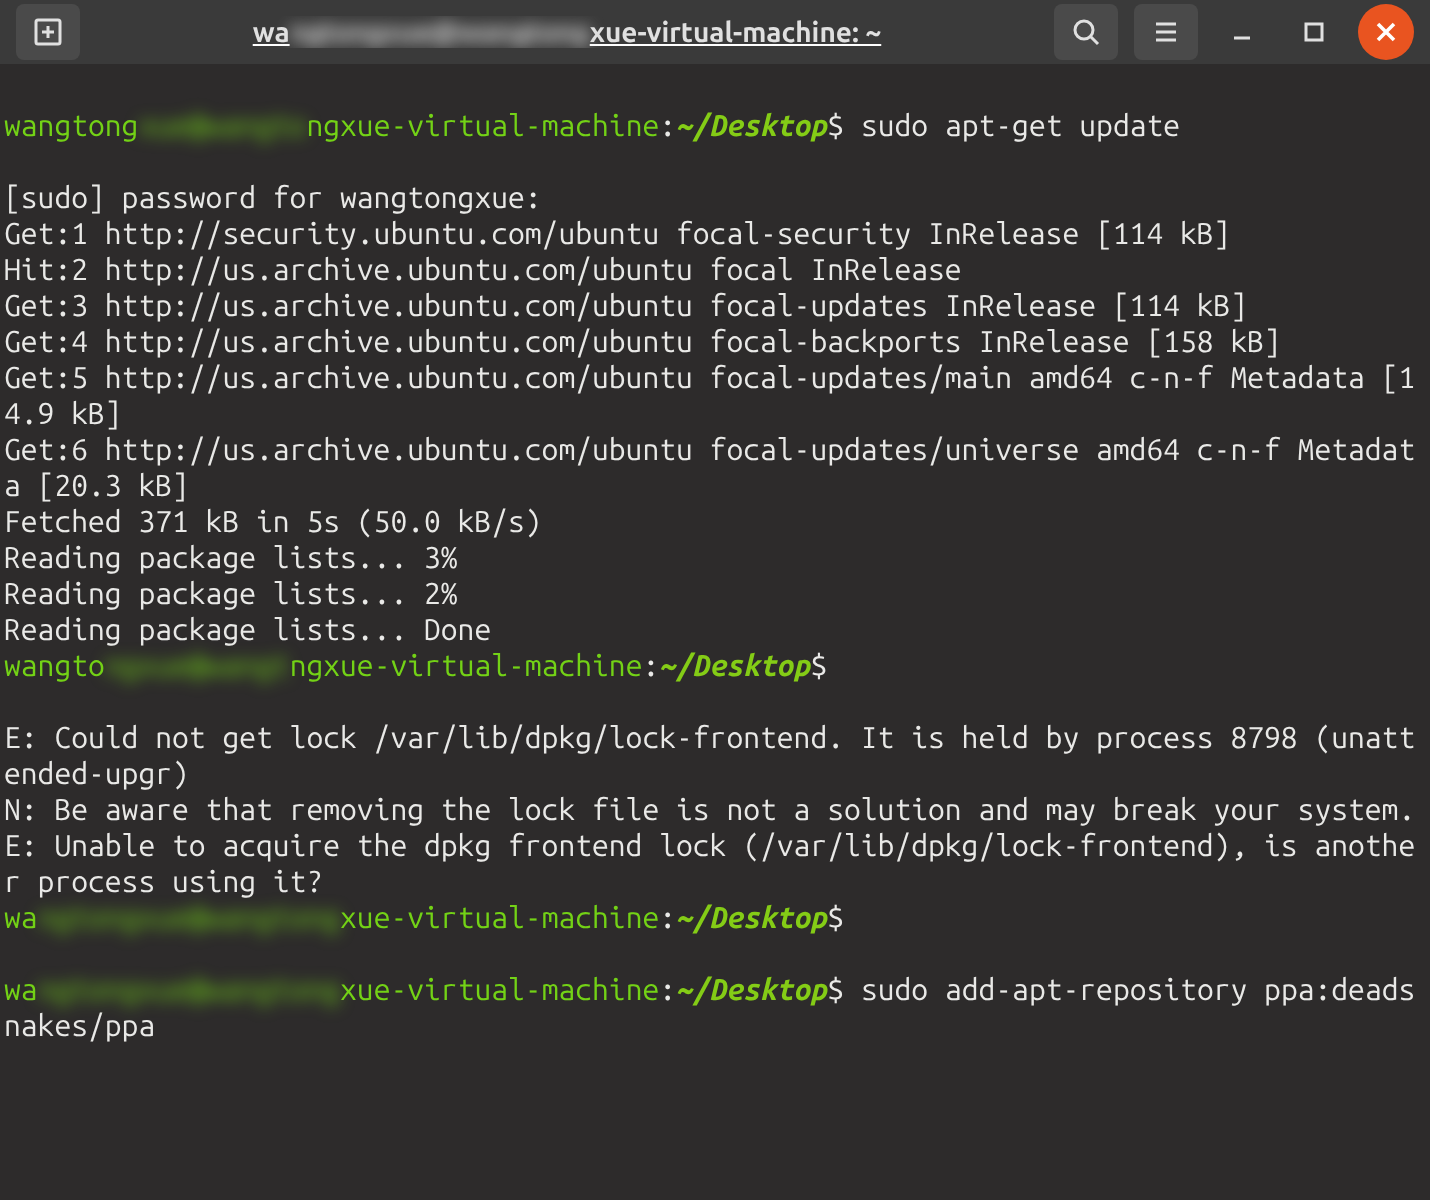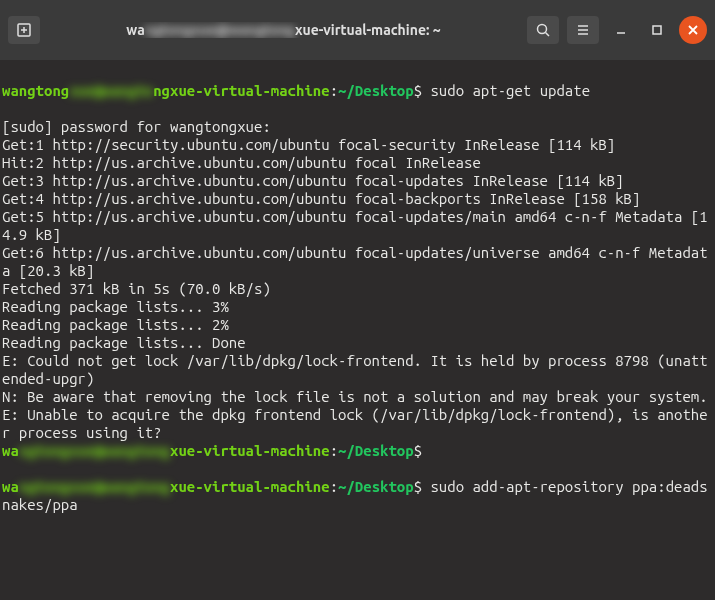--- a/index.html
+++ b/index.html
@@ -6,26 +6,27 @@
     body {
       width: 715px;
       height: 600px;
       background: #2d2b2b;
       font-family: 'Ubuntu Mono', 'DejaVu Sans Mono', monospace;
       font-size: 15px;
       overflow: hidden;
       color: #ffffff;
     }
     .titlebar {
-      height: 60px;
+      height: 32px;
       background: #3a3a3a;
       display: flex;
       align-items: center;
       padding: 0 8px;
       gap: 8px;
+      text-decoration: underline;
     }
     .tb-btn {
       width: 32px;
       height: 28px;
       background: #4a4a4a;
       border-radius: 4px;
       display: flex;
       align-items: center;
       justify-content: center;
       color: #e0e0e0;
@@ -61,22 +62,22 @@
       border-radius: 50%;
     }
     .win-btn svg { width: 12px; height: 12px; }
     .terminal {
       padding: 4px 2px;
       line-height: 18px;
       white-space: pre-wrap;
       word-break: break-all;
       color: #e9e9e7;
     }
-    .g { color: #73d216; font-weight: bold; }
-    .b { color: #22c55e; font-weight: bold; }
+    .g { color: #73d216; font-weight: normal; }
+    .b { color: #84cc16; font-weight: bold; font-style: italic; }
     .w { color: #e9e9e7; }
     .prompt-line { display: block; }
     .blur-seg {
       filter: blur(4px);
       display: inline-block;
     }
   </style>
 </head>
 <body>
 
@@ -120,24 +121,25 @@
 
 <div class="terminal">
 <span class="prompt-line"><span class="g">wangtong</span><span class="g blur-seg">xue@wangto</span><span class="g">ngxue-virtual-machine</span><span class="w">:</span><span class="b">~/Desktop</span><span class="w">$</span><span class="w"> </span><span class="w">sudo apt-get update</span></span>
 <span class="w">[sudo] password for wangtongxue:</span>
 <span class="w">Get:1 http://security.ubuntu.com/ubuntu focal-security InRelease [114 kB]</span>
 <span class="w">Hit:2 http://us.archive.ubuntu.com/ubuntu focal InRelease</span>
 <span class="w">Get:3 http://us.archive.ubuntu.com/ubuntu focal-updates InRelease [114 kB]</span>
 <span class="w">Get:4 http://us.archive.ubuntu.com/ubuntu focal-backports InRelease [158 kB]</span>
 <span class="w">Get:5 http://us.archive.ubuntu.com/ubuntu focal-updates/main amd64 c-n-f Metadata [14.9 kB]</span>
 <span class="w">Get:6 http://us.archive.ubuntu.com/ubuntu focal-updates/universe amd64 c-n-f Metadata [20.3 kB]</span>
-<span class="w">Fetched 371 kB in 5s (70.0 kB/s)</span>
+<span class="w">Fetched 371 kB in 5s (50.0 kB/s)</span>
 <span class="w">Reading package lists... 3%</span>
 <span class="w">Reading package lists... 2%</span>
 <span class="w">Reading package lists... Done</span>
+<span class="prompt-line"><span class="g">wangto</span><span class="g blur-seg">ngxue@wangt</span><span class="g">ngxue-virtual-machine</span><span class="w">:</span><span class="b">~/Desktop</span><span class="w">$</span><span class="w"></span></span>
 <span class="w">E: Could not get lock /var/lib/dpkg/lock-frontend. It is held by process 8798 (unattended-upgr)</span>
 <span class="w">N: Be aware that removing the lock file is not a solution and may break your system.</span>
 <span class="w">E: Unable to acquire the dpkg frontend lock (/var/lib/dpkg/lock-frontend), is another process using it?</span>
 <span class="prompt-line"><span class="g">wa</span><span class="g blur-seg">ngtongxue@wangtong</span><span class="g">xue-virtual-machine</span><span class="w">:</span><span class="b">~/Desktop</span><span class="w">$</span><span class="w"></span></span>
 <span class="prompt-line"><span class="g">wa</span><span class="g blur-seg">ngtongxue@wangtong</span><span class="g">xue-virtual-machine</span><span class="w">:</span><span class="b">~/Desktop</span><span class="w">$</span><span class="w"> </span><span class="w">sudo add-apt-repository ppa:deadsnakes/ppa</span></span>
 
 
 
 </div>
 

